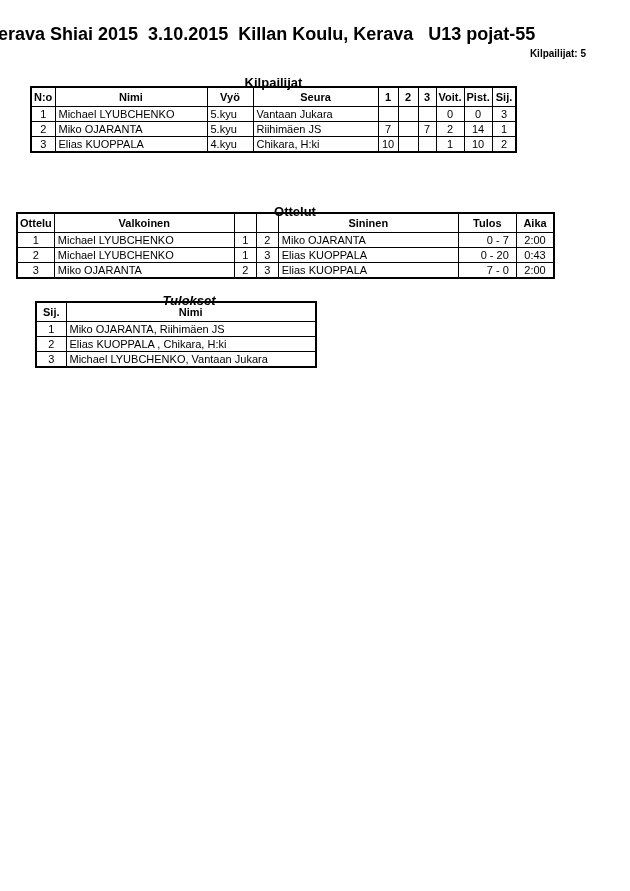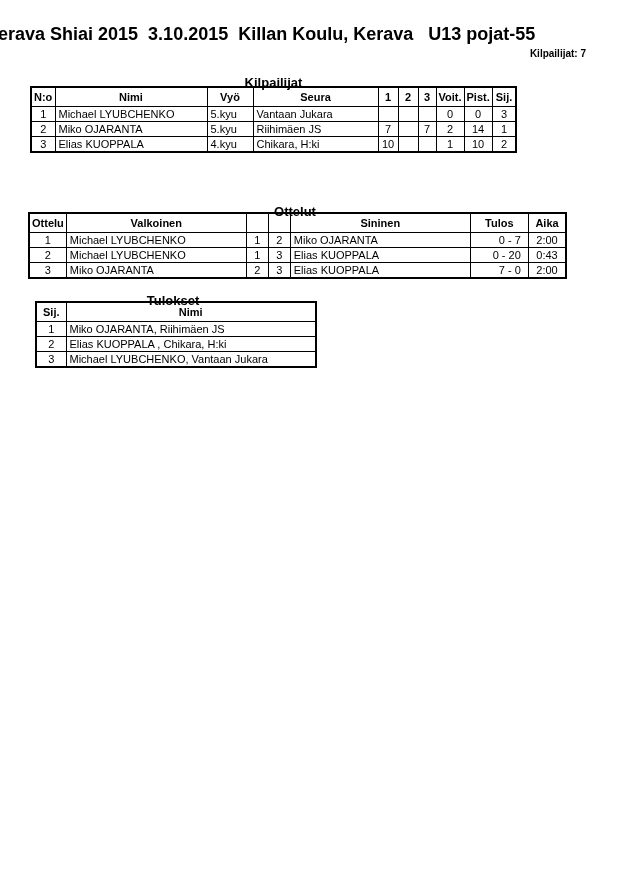--- a/index.html
+++ b/index.html
@@ -18,23 +18,23 @@
   }
   .count {
     top: 48px; right: 44px;
     font-size: 10px; font-weight: bold;
   }
   .section-heading {
     font-size: 13px; font-weight: bold; text-align: center; margin-top: 10px;
   }
   .h1 { top: 65px; left: 30px;  width: 487px; }
   .h2 { top: 194px; left: 28px; width: 534px; }
-  .h3 { top: 283px; left: 33px; width: 280px; }
+  .h3 { top: 283px; left: 49px; width: 280px; font-style: italic; }
   .t1 { top: 86px;  left: 30px; }
-  .t2 { top: 212px; left: 28px; }
+  .t2 { top: 212px; left: 16px; }
   .t3 { top: 301px; left: 35px; }
   table {
     border-collapse: collapse; table-layout: fixed;
     border: 2px solid #000;
   }
   th, td {
     border: 1px solid #000;
     font-size: 11px;
     padding: 1px 3px;
     overflow: hidden; white-space: nowrap;
@@ -43,21 +43,21 @@
   td { height: 15px; vertical-align: middle; }
   .al { text-align: left; }
   .ac { text-align: center; }
   .ar { text-align: right; padding-right: 7px; margin-left: 41px; }
   .vb { vertical-align: bottom; }
 </style>
 </head>
 <body>
 
 <div class="abs title">erava Shiai 2015  3.10.2015  Killan Koulu, Kerava   U13 pojat-55</div>
-<div class="abs count">Kilpailijat: 7</div>
+<div class="abs count">Kilpailijat: 5</div>
 
 <div class="abs section-heading h1">Kilpailijat</div>
 
 <div class="abs t1">
   <table>
     <colgroup>
       <col style="width:24px">
         <col style="width:152px">
         <col style="width:46px">
         <col style="width:125px">

